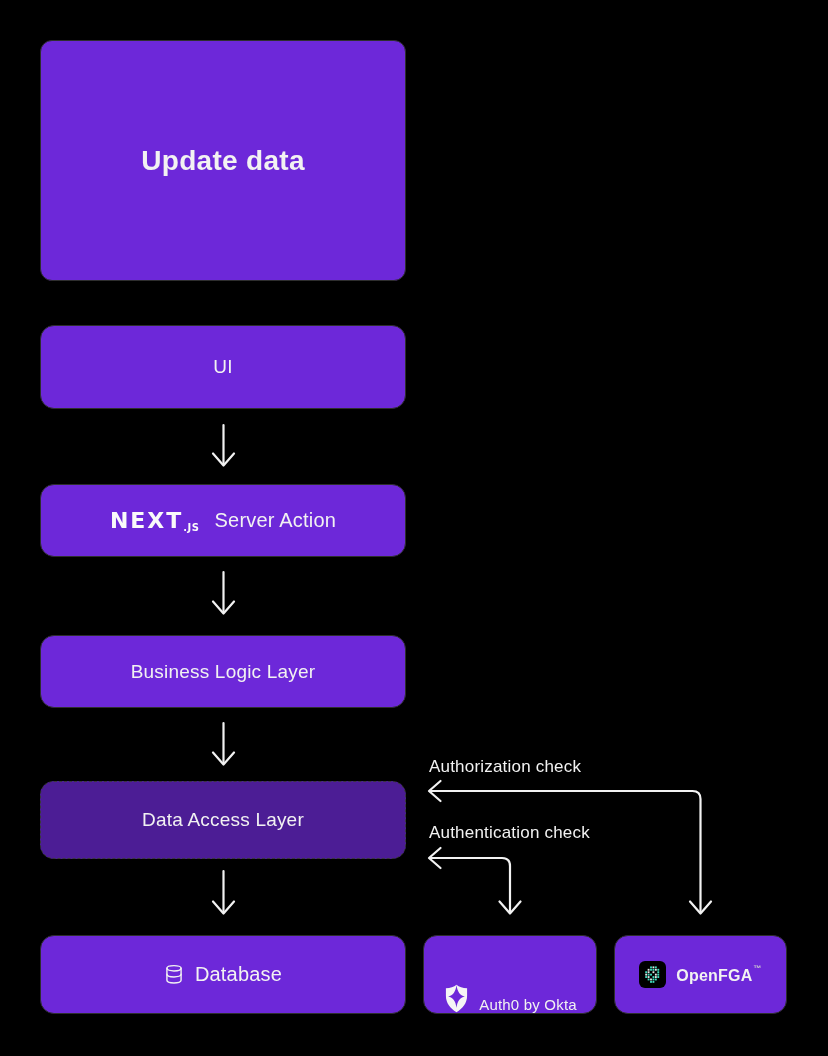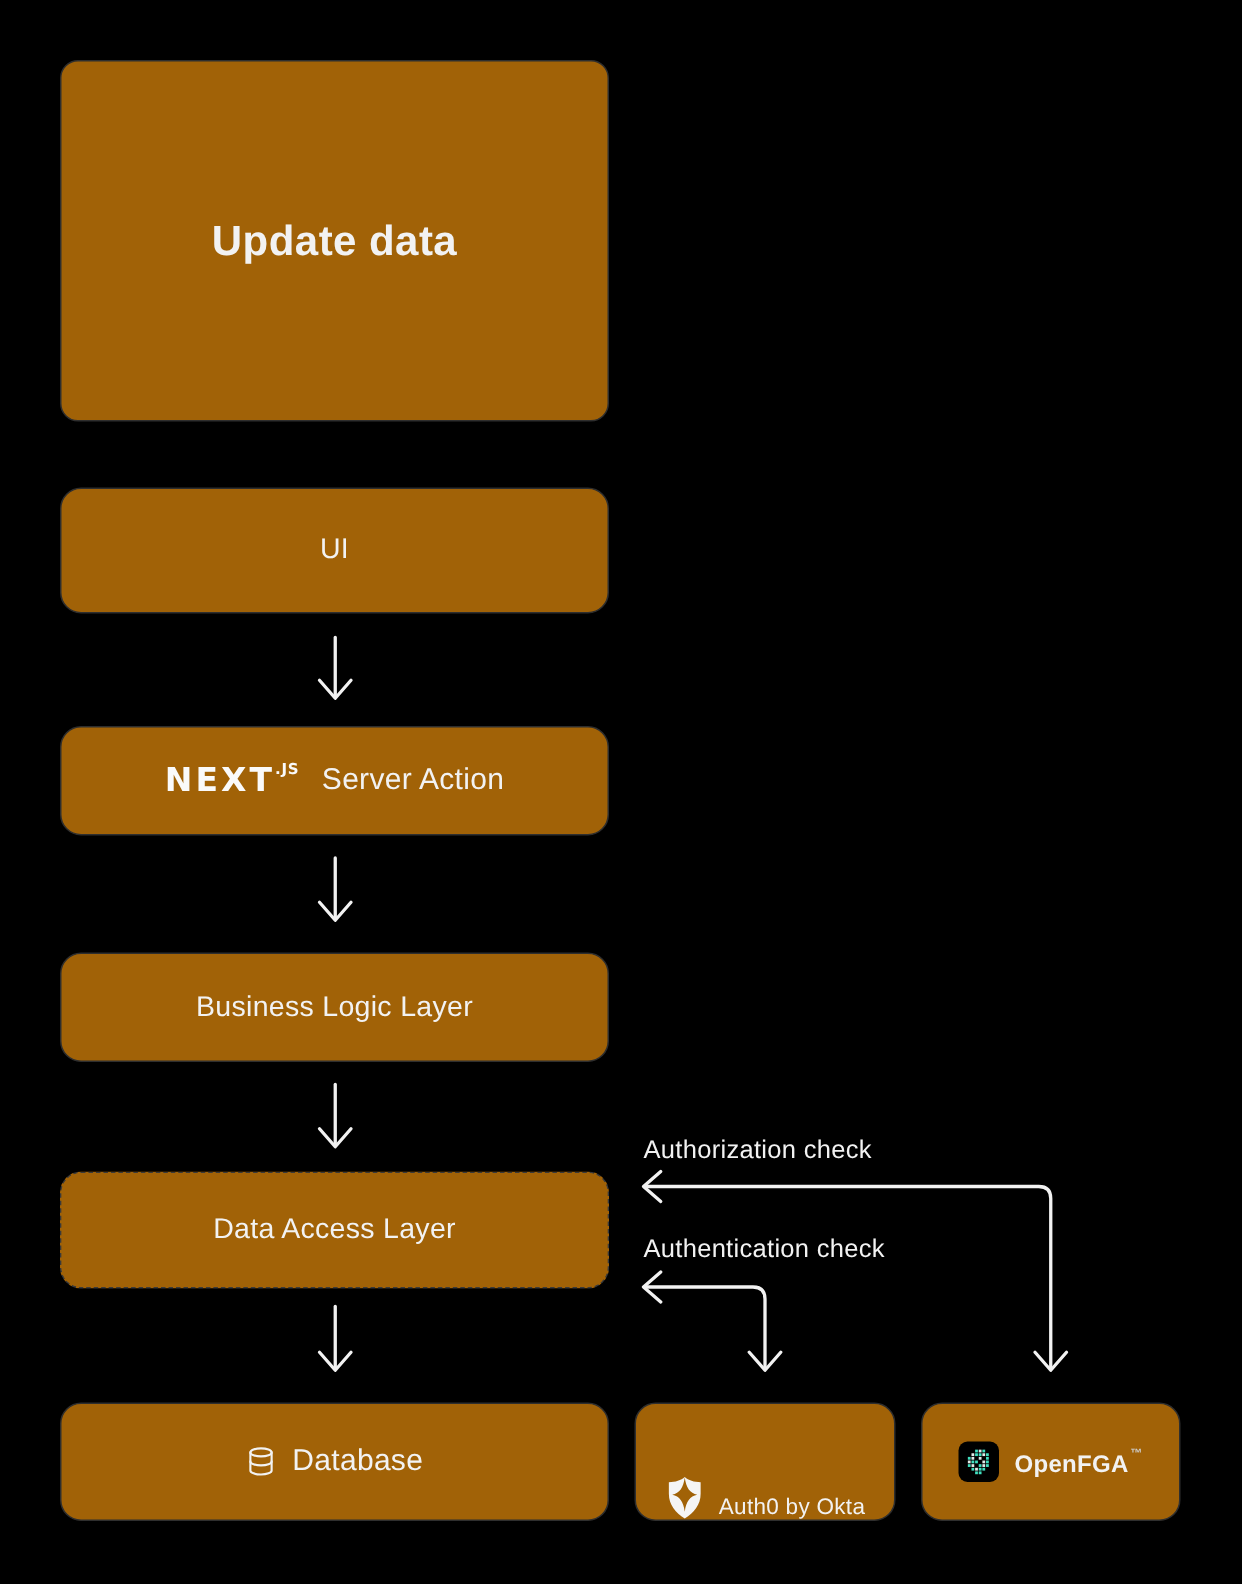--- a/index.html
+++ b/index.html
@@ -7,48 +7,48 @@
     position: relative;
     width: 828px;
     height: 1056px;
     background: #000000;
     font-family: "Liberation Sans", sans-serif;
     overflow: hidden;
   }
   .node {
     position: absolute;
     box-sizing: border-box;
-    background: #a16207;
+    background: #6d28d9;
     border: 1px solid #2e2e2e;
     border-radius: 14px;
     display: flex;
     align-items: center;
     justify-content: center;
     color: #f2f2f2;
     font-size: 19px;
     letter-spacing: 0.2px;
   }
   .node-trigger {
     left: 40px; top: 40px; width: 366px; height: 241px;
     border-radius: 12px;
     font-size: 28px; font-weight: 700; letter-spacing: 0.3px;
   }
   .node-ui            { left: 40px; top: 325px; width: 366px; height: 84px; }
   .node-server-action { left: 40px; top: 484px; width: 366px; height: 73px; }
   .node-business      { left: 40px; top: 635px; width: 366px; height: 73px; text-align: right; }
   .node-data-access   { left: 40px; top: 781px; width: 366px; height: 78px;
-                        background: #a16207; border: 1.5px dashed #3a3a3a; }
+                        background: #4c1d95; border: 1.5px dashed #3a3a3a; }
   .node-database      { left: 40px; top: 935px; width: 366px; height: 79px;
                         font-size: 20px; gap: 11px; }
   .node-auth0         { left: 423px; top: 935px; width: 174px; height: 79px;
                         font-size: 15px; gap: 9px; align-items: flex-end; }
   .node-openfga       { left: 614px; top: 935px; width: 173px; height: 79px;
                         font-size: 16px; font-weight: 600; gap: 10px; }
 
-  .next-brand-wrap { display: flex; align-items: flex-start; margin-right: 15px; }
+  .next-brand-wrap { display: flex; align-items: flex-end; margin-right: 15px; }
   .next-brand {
     font-family: "DejaVu Sans", sans-serif;
     font-weight: 700; font-size: 22px; letter-spacing: 2px; color: #fafafa;
   }
   .next-brand-small {
     font-family: "DejaVu Sans", sans-serif;
     font-weight: 700; font-size: 10px; letter-spacing: 0.5px; color: #fafafa;
   }
   .server-action-label { font-size: 20px; }
 

